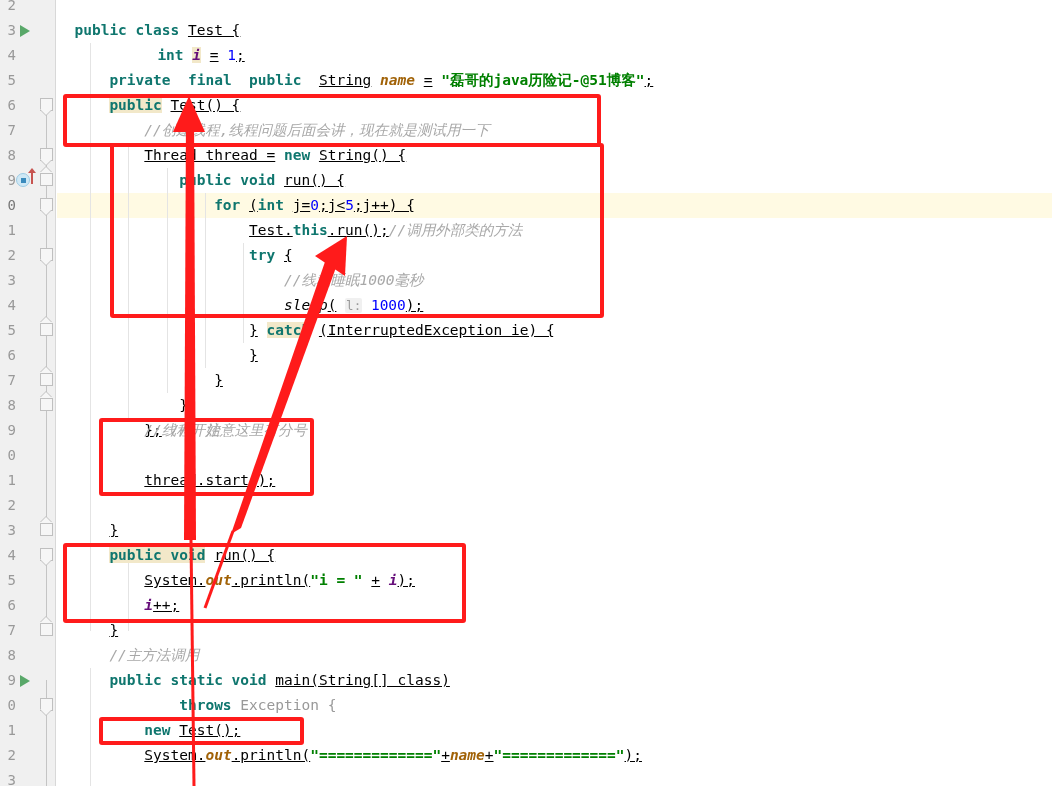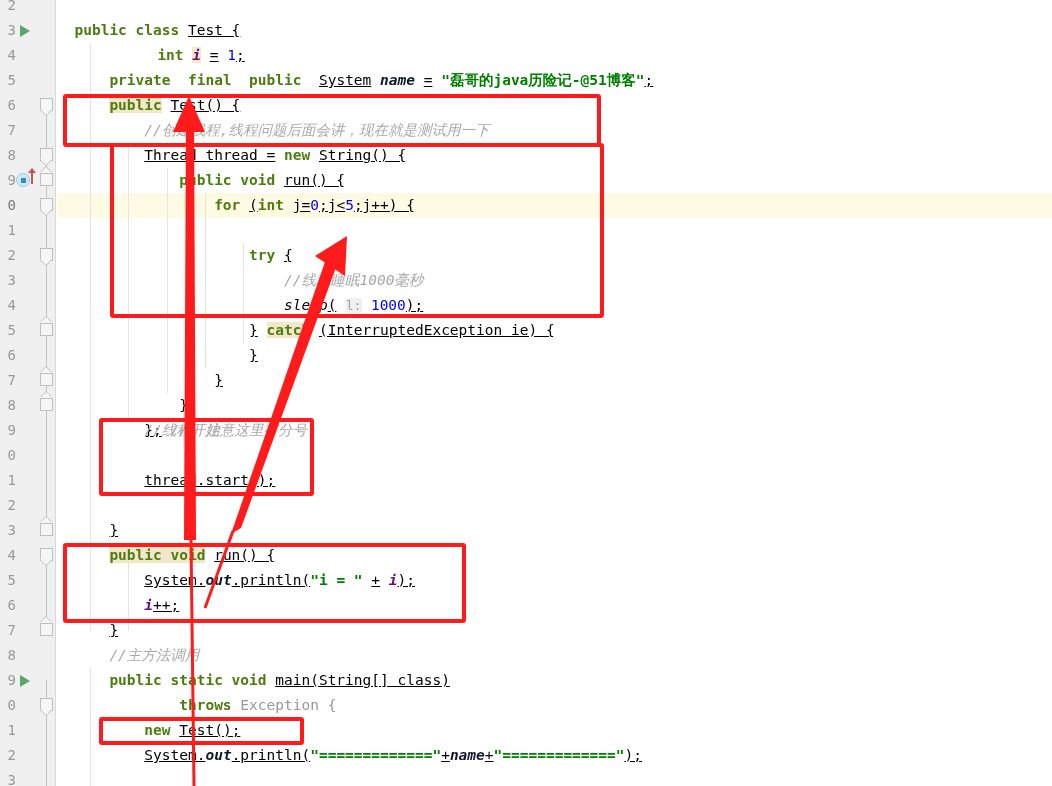--- a/index.html
+++ b/index.html
@@ -138,27 +138,27 @@
     line-height: 25px;
     font-family: "DejaVu Sans Mono", "Liberation Mono", monospace;
     font-size: 14.5px;
     white-space: pre;
     color: #000000;
     z-index: 3;
   }
   .codeline .pad { color: transparent; }
 
   
-  .kw   { color: #4d7c0f; font-weight: bold; }
+  .kw   { color: #0f766e; font-weight: bold; }
   .plain{ color: #000000; text-decoration: underline; }
   .num  { color: #0000ff; }
   .str  { color: #008000; font-weight: bold; }
   .cmt  { color: #a8a8a8; font-style: italic; }
   .fld  { color: #660e7a; font-weight: bold; font-style: italic; }
-  .stat { color: #0f172a; font-weight: bold; font-style: italic; }
+  .stat { color: #a16207; font-weight: bold; font-style: italic; }
   .meth { color: #000000; font-style: italic; }
   .gray { color: #999999; }
   .hintp{ color: #9a9a9a; background: #f0f0f0; font-style: normal;
           font-size: 12.5px; border-radius: 2px; padding: 0 1px; }
   .hl-usage { background: #f2e8c9; }
 
   
   .anno-layer {
     position: absolute; left: 0; top: 0;
     width: 1052px; height: 786px;
@@ -188,32 +188,33 @@
     <div class="indent-guide" style="left:186px; top:243px; height:100px;"></div>
     <div class="indent-guide" style="left:71px; top:543px; height:88px;"></div>
     <div class="indent-guide" style="left:33px; top:668px; height:118px;"></div>
 
     <div class="codeline" style="top:-7px;"></div>
 
     <div class="codeline" style="top:18px;"><span class="pad">  </span><span class="kw">public class</span> <span class="plain">Test {</span></div>
 
     <div class="codeline" style="top:43px;margin-left:48px;"><span class="pad">      </span><span class="kw">int</span> <span class="fld hl-usage">i</span> <span class="plain">=</span> <span class="num">1</span><span class="plain">;</span></div>
 
-    <div class="codeline" style="top:68px;"><span class="pad">      </span><span class="kw">private</span>  <span class="kw">final</span>  <span class="kw">public</span>  <span class="plain">System</span> <span class="stat">name</span> <span class="plain">=</span> <span class="str">"磊哥的java历险记-@51博客"</span><span class="plain">;</span></div>
+    <div class="codeline" style="top:68px;"><span class="pad">      </span><span class="kw">private</span>  <span class="kw">final</span>  <span class="kw">public</span>  <span class="plain">String</span> <span class="stat">name</span> <span class="plain">=</span> <span class="str">"磊哥的java历险记-@51博客"</span><span class="plain">;</span></div>
 
     <div class="codeline" style="top:93px;"><span class="pad">      </span><span class="kw hl-usage">public</span> <span class="plain">Test() {</span></div>
 
     <div class="codeline" style="top:118px;"><span class="pad">          </span><span class="cmt">//创建线程,线程问题后面会讲，现在就是测试用一下</span></div>
 
     <div class="codeline" style="top:143px;"><span class="pad">          </span><span class="plain">Thread thread =</span> <span class="kw">new</span> <span class="plain">String() {</span></div>
 
     <div class="codeline" style="top:168px;"><span class="pad">              </span><span class="kw">public void</span> <span class="plain">run() {</span></div>
 
     <div class="codeline" style="top:193px;"><span class="pad">                  </span><span class="kw">for</span> <span class="plain">(</span><span class="kw">int</span> <span class="plain">j=</span><span class="num">0</span><span class="plain">;j&lt;</span><span class="num">5</span><span class="plain">;j++) {</span></div>
 
+    <div class="codeline" style="top:218px;"><span class="pad">                      </span><span class="plain">Test.</span><span class="kw">this</span><span class="plain">.run();</span><span class="cmt">//调用外部类的方法</span></div>
 
     <div class="codeline" style="top:243px;"><span class="pad">                      </span><span class="kw">try</span> <span class="plain">{</span></div>
 
     <div class="codeline" style="top:268px;"><span class="pad">                          </span><span class="cmt">//线程睡眠1000毫秒</span></div>
 
     <div class="codeline" style="top:293px;"><span class="pad">                          </span><span class="meth">sleep</span><span class="plain">(</span> <span class="hintp">l:</span> <span class="num">1000</span><span class="plain">);</span></div>
 
     <div class="codeline" style="top:318px;"><span class="pad">                      </span><span class="plain">}</span> <span class="kw hl-usage">catch</span> <span class="plain">(InterruptedException ie) {</span></div>
 
     <div class="codeline" style="top:343px;"><span class="pad">                      </span><span class="plain">}</span></div>

